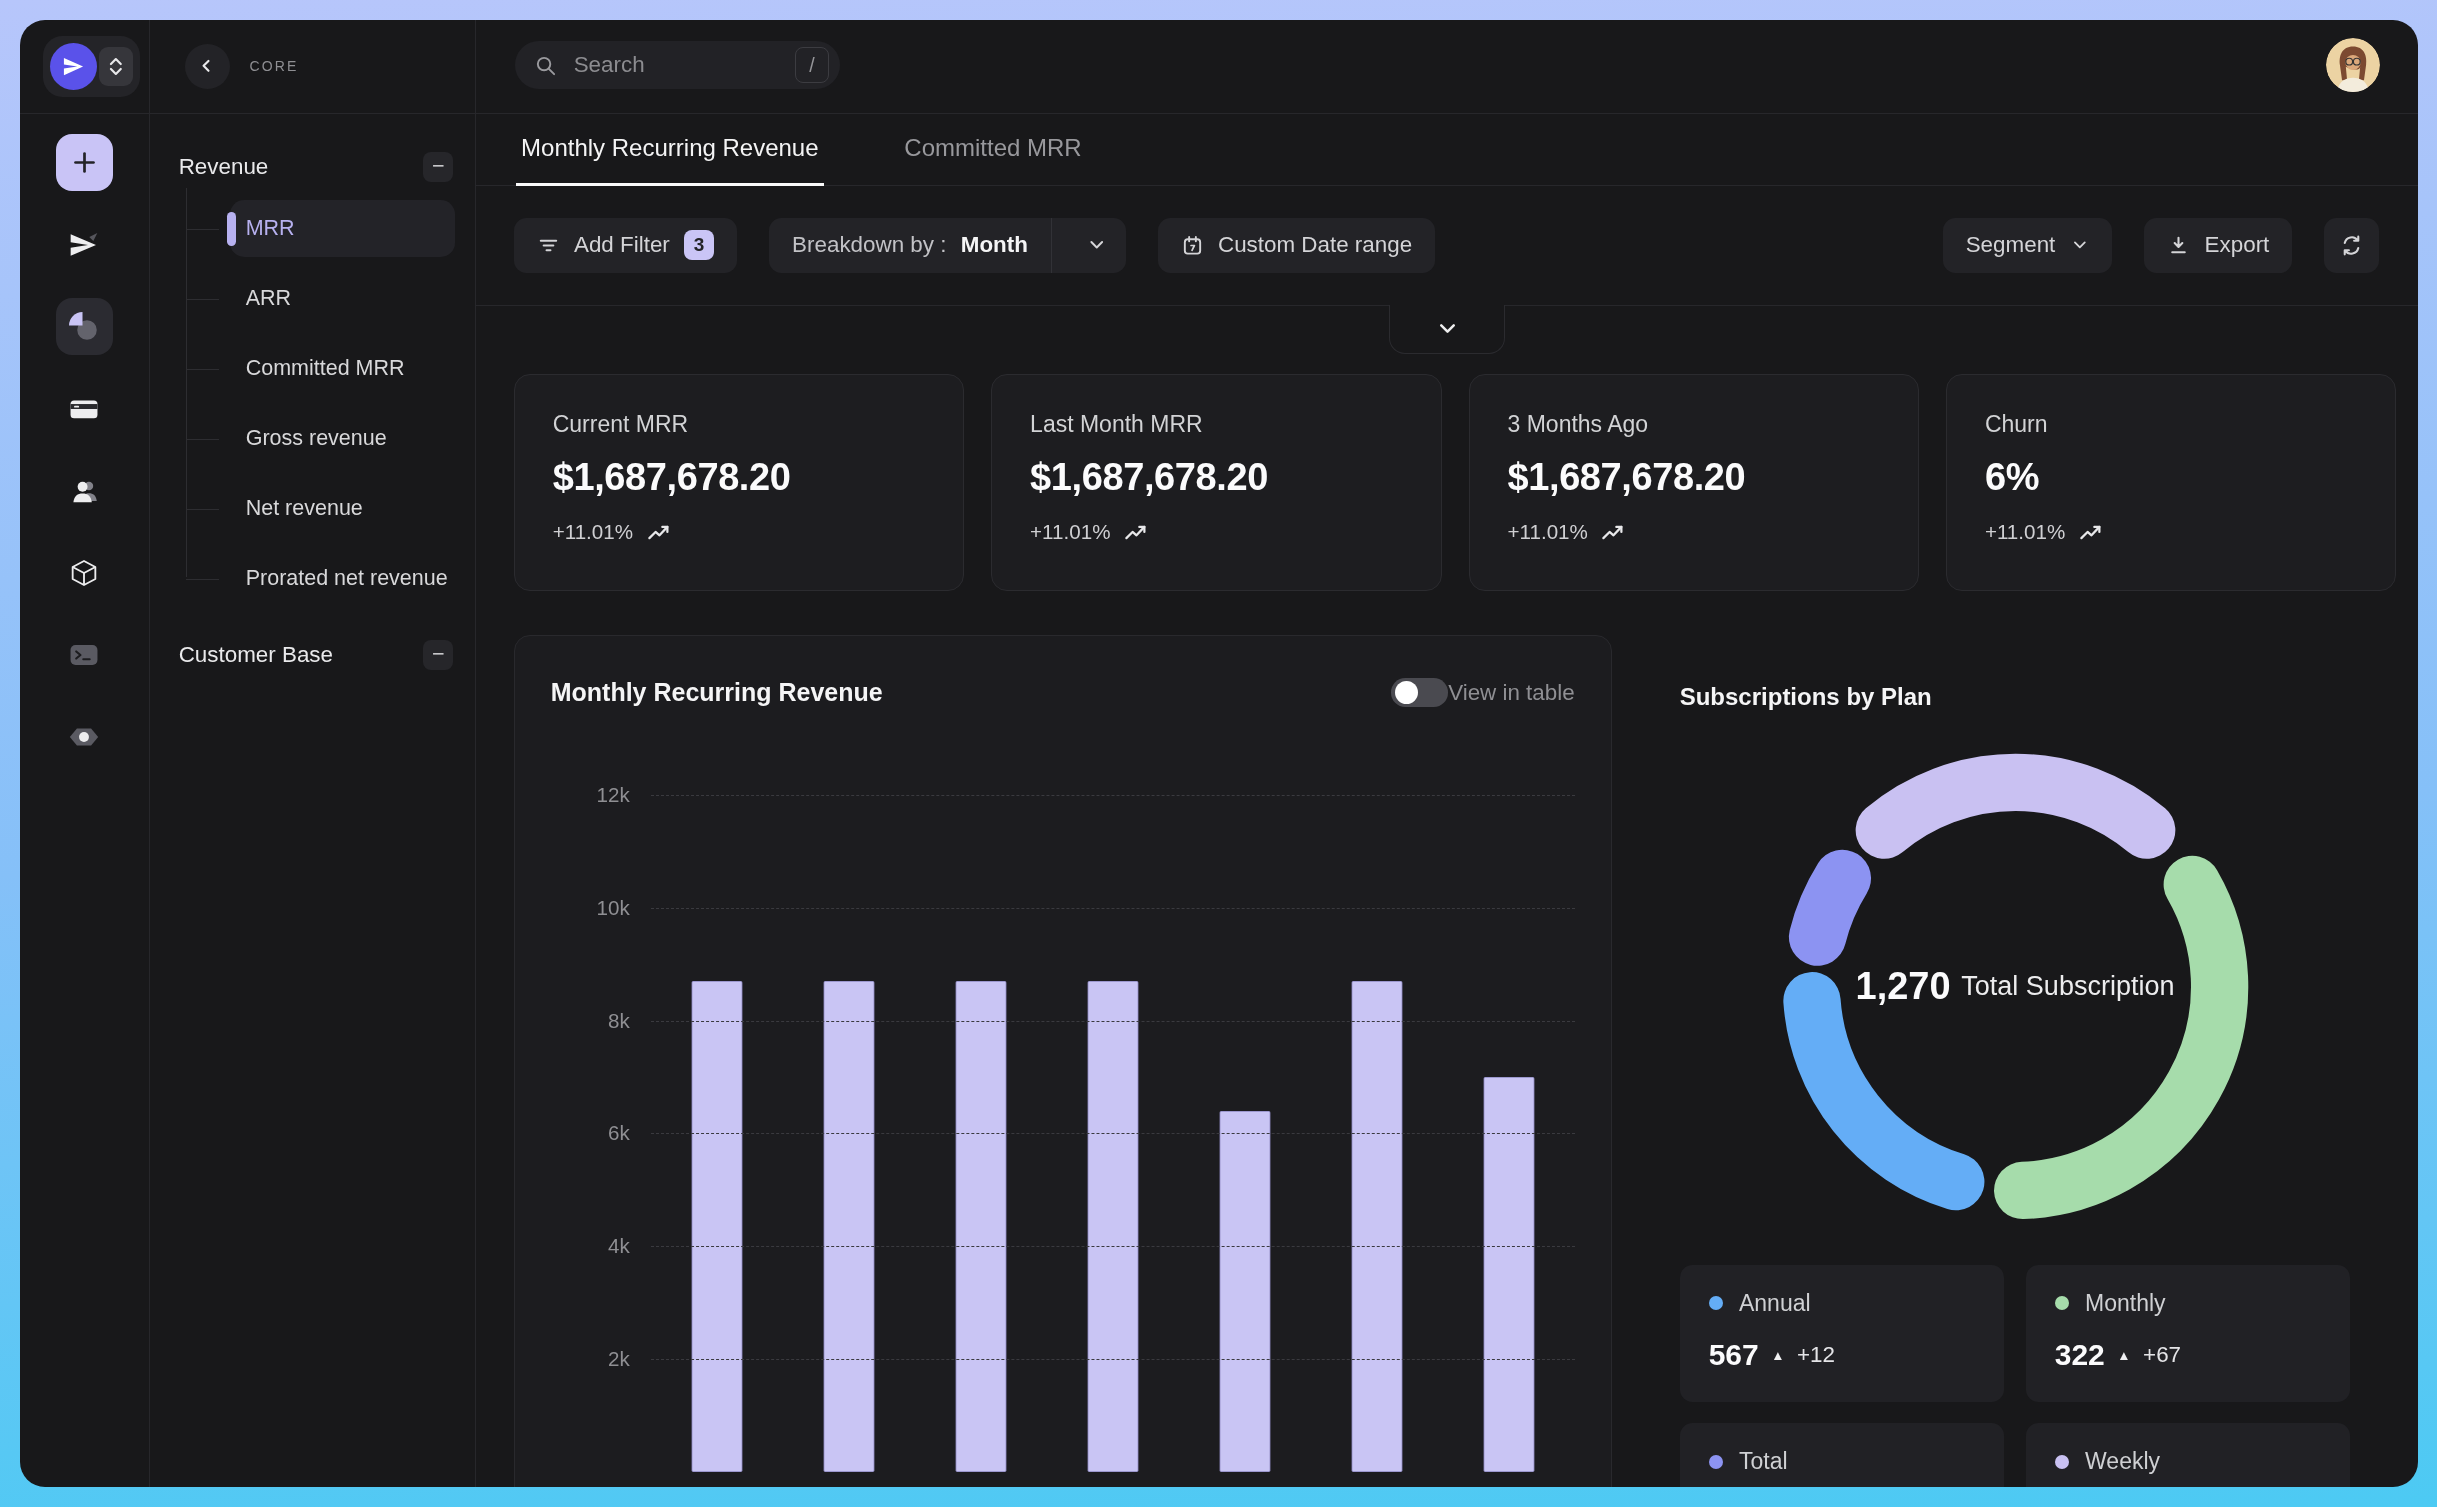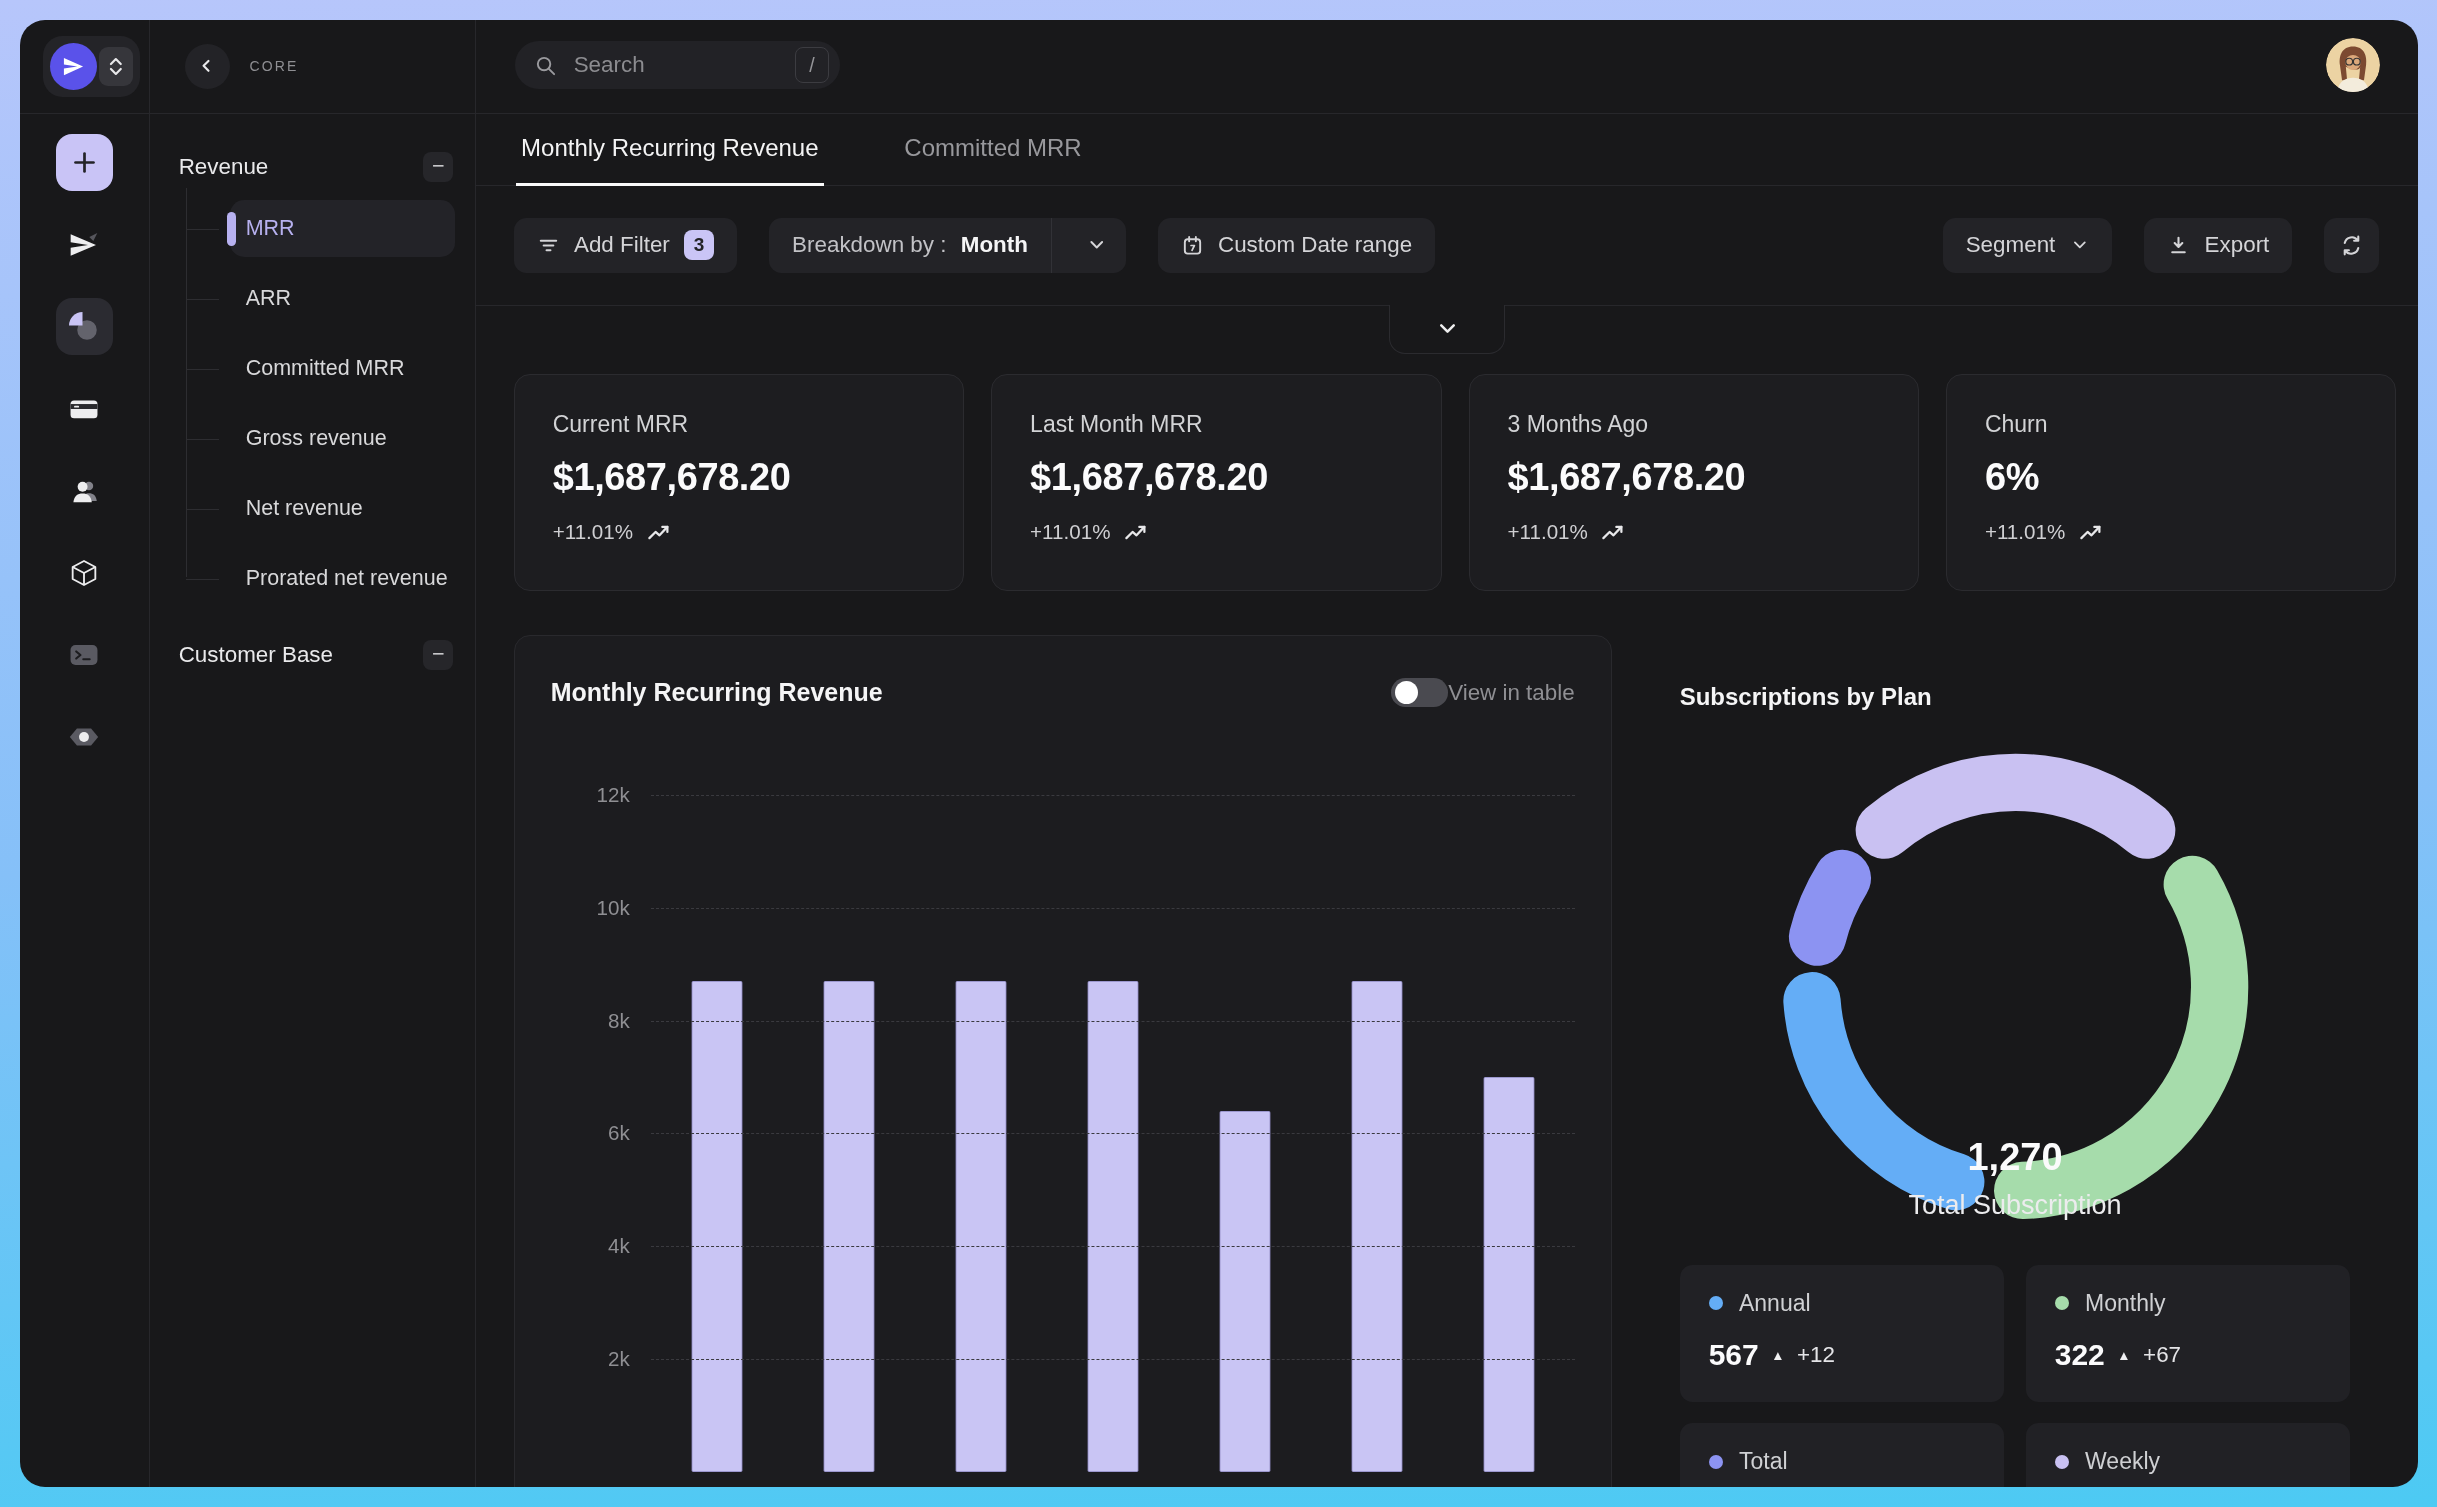--- a/index.html
+++ b/index.html
@@ -74,21 +74,21 @@
   .toggle-label{font-size:22.4px;color:#8f8f93;}
   .chart-body{position:relative;margin-top:77px;height:752px;}
   .ytick{position:absolute;left:0;width:79px;text-align:right;transform:translateY(-50%);font-size:20.6px;color:#8f8f93;}
   .gridline{position:absolute;left:100px;right:0;height:0;border-top:1.3px dashed #3a3a3f;}
   .bars{position:absolute;left:100px;right:0;top:0;bottom:0;}
   .bar{position:absolute;width:51px;transform:translateX(-50%);border:1.8px solid rgba(126,121,181,0.6);border-radius:1.8px;box-sizing:border-box;cursor:pointer;}
 
   .subs-panel{flex:1;position:relative;}
   .subs-title{margin:48px 0 0 29px;font-size:24px;font-weight:bold;color:#f5f5f6;}
   .donut-wrap{position:relative;width:469px;height:469px;margin:41px auto 0;}
-  .donut-center{position:absolute;inset:0;display:flex;flex-direction:column;align-items:center;justify-content:flex-end;gap:10.7px;}
+  .donut-center{position:absolute;inset:0;display:flex;flex-direction:row;align-items:center;justify-content:center;gap:10.7px;}
   .donut-total{font-size:38px;font-weight:bold;color:#fbfbfc;}
   .donut-sub{font-size:27px;color:#ececee;}
   .legend{margin:44px 29px 0 29px;display:grid;grid-template-columns:1fr 1fr;gap:21.5px;}
   .legend-card{height:137px;background:#212125;border-radius:12.5px;padding:25px 29px;box-sizing:border-box;cursor:pointer;}
   .lrow1{display:flex;align-items:center;gap:16px;font-size:23px;color:#cfd0d3;}
   .ldot{width:14.3px;height:14.3px;border-radius:50%;background:#888;}
   .lrow2{margin-top:21.5px;display:flex;align-items:center;gap:12.5px;}
   .lvalue{font-size:30px;font-weight:bold;color:#fbfbfc;}
   .ltri{font-size:13.4px;color:#f0f0f2;}
   .ldelta{font-size:22.4px;color:#e4e4e7;}

